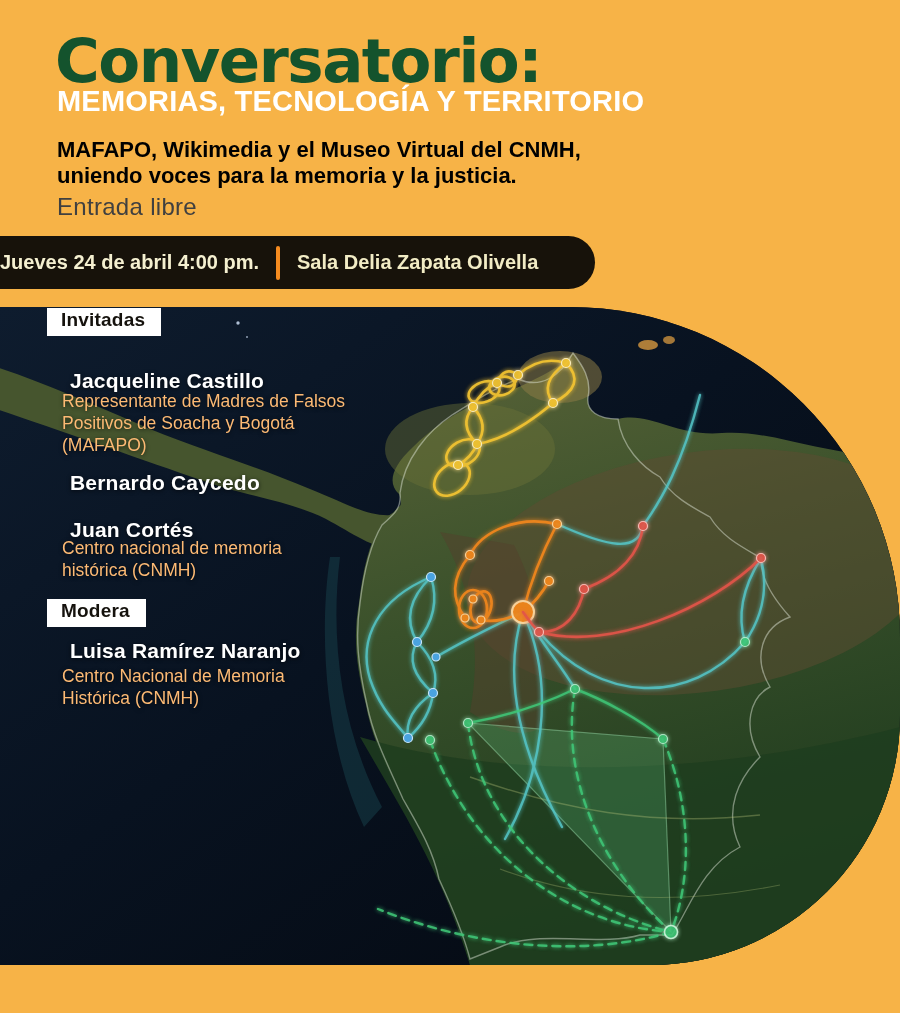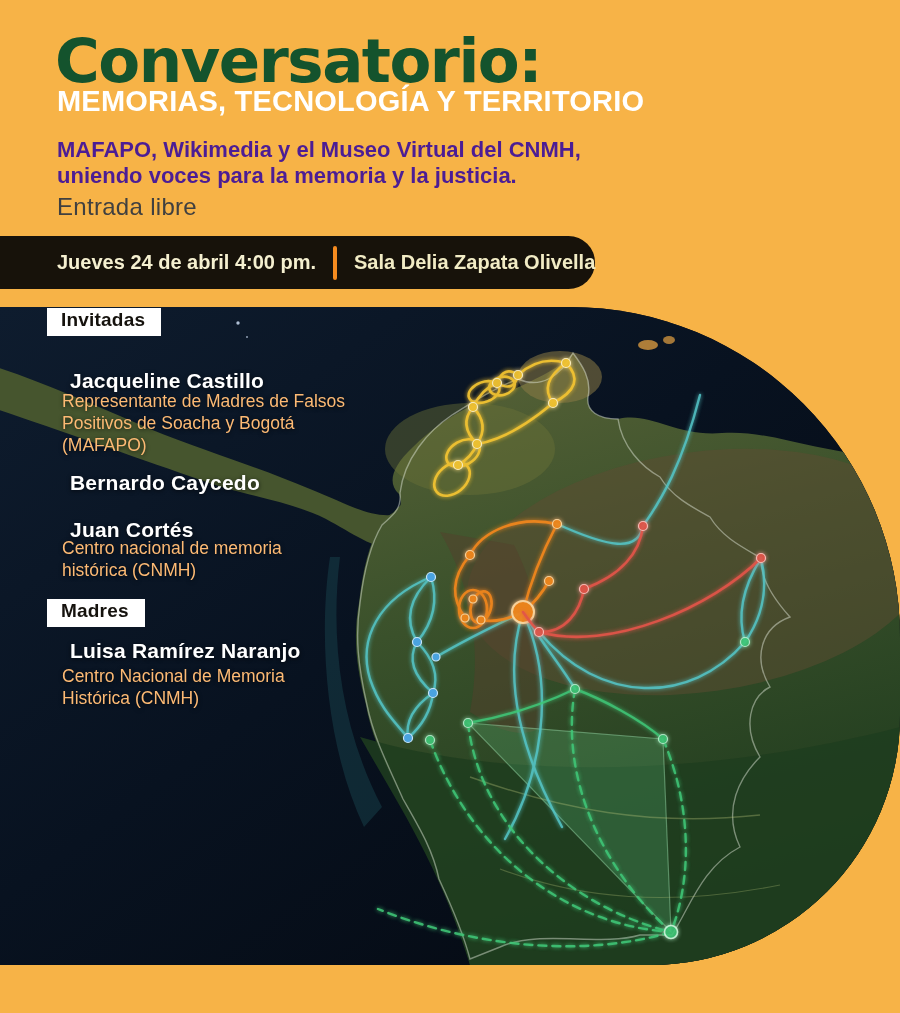--- a/index.html
+++ b/index.html
@@ -13,31 +13,31 @@
     position:absolute;left:55px;top:30px;margin:0;
     font-family:"DejaVu Sans",sans-serif;
     font-size:61px;font-weight:bold;letter-spacing:-1.5px;color:#14532d;line-height:1;
   }
   .subtitle{
     position:absolute;left:57px;top:87px;margin:0;
     font-size:29px;font-weight:bold;color:#FFFFFF;letter-spacing:.2px;line-height:1;text-align:right;
   }
   .lead{
     position:absolute;left:57px;top:137px;margin:0;
-    font-size:22px;font-weight:bold;color:#4c1d95;line-height:1.17;
+    font-size:22px;font-weight:bold;color:#000000;line-height:1.17;
   }
   .admission{
     position:absolute;left:57px;top:194px;margin:0;
     font-size:24px;font-weight:normal;color:#404040;line-height:1.1;letter-spacing:.3px;
   }
   
   .event-bar{
     position:absolute;left:0;top:236px;width:595px;height:53px;
     background:#17120A;border-radius:0 30px 30px 0;
-    display:flex;align-items:center;padding-left:57px;box-sizing:border-box;gap:17px;
+    display:flex;align-items:center;box-sizing:border-box;gap:17px;
   }
   .event-date{font-size:20px;font-weight:bold;color:#F5F0D0;white-space:nowrap;}
   .event-divider{width:4px;height:34px;background:#F68B1F;border-radius:2px;flex:0 0 auto;}
   .event-venue{font-size:20px;font-weight:bold;color:#F2ECC5;white-space:nowrap;}
   
   .map-block{
     position:absolute;left:0;top:307px;width:900px;height:658px;
     border-radius:0 330px 250px 0;overflow:hidden;background:#060B14;
   }
   .map-block svg{position:absolute;left:0;top:0;display:block;}
@@ -255,21 +255,21 @@
     </div>
 
     <p class="person-name name-2">Bernardo Caycedo</p>
 
     <p class="person-name name-3">Juan Cortés</p>
     <div class="person-role role-3">
       <div>Centro nacional de memoria</div>
       <div>histórica (CNMH)</div>
     </div>
 
-    <div class="tag-box tag-modera">Madres</div>
+    <div class="tag-box tag-modera">Modera</div>
 
     <p class="person-name name-mod">Luisa Ramírez Naranjo</p>
     <div class="person-role role-mod">
       <div>Centro Nacional de Memoria</div>
       <div>Histórica (CNMH)</div>
     </div>
 
   </div>
 </div>
 

